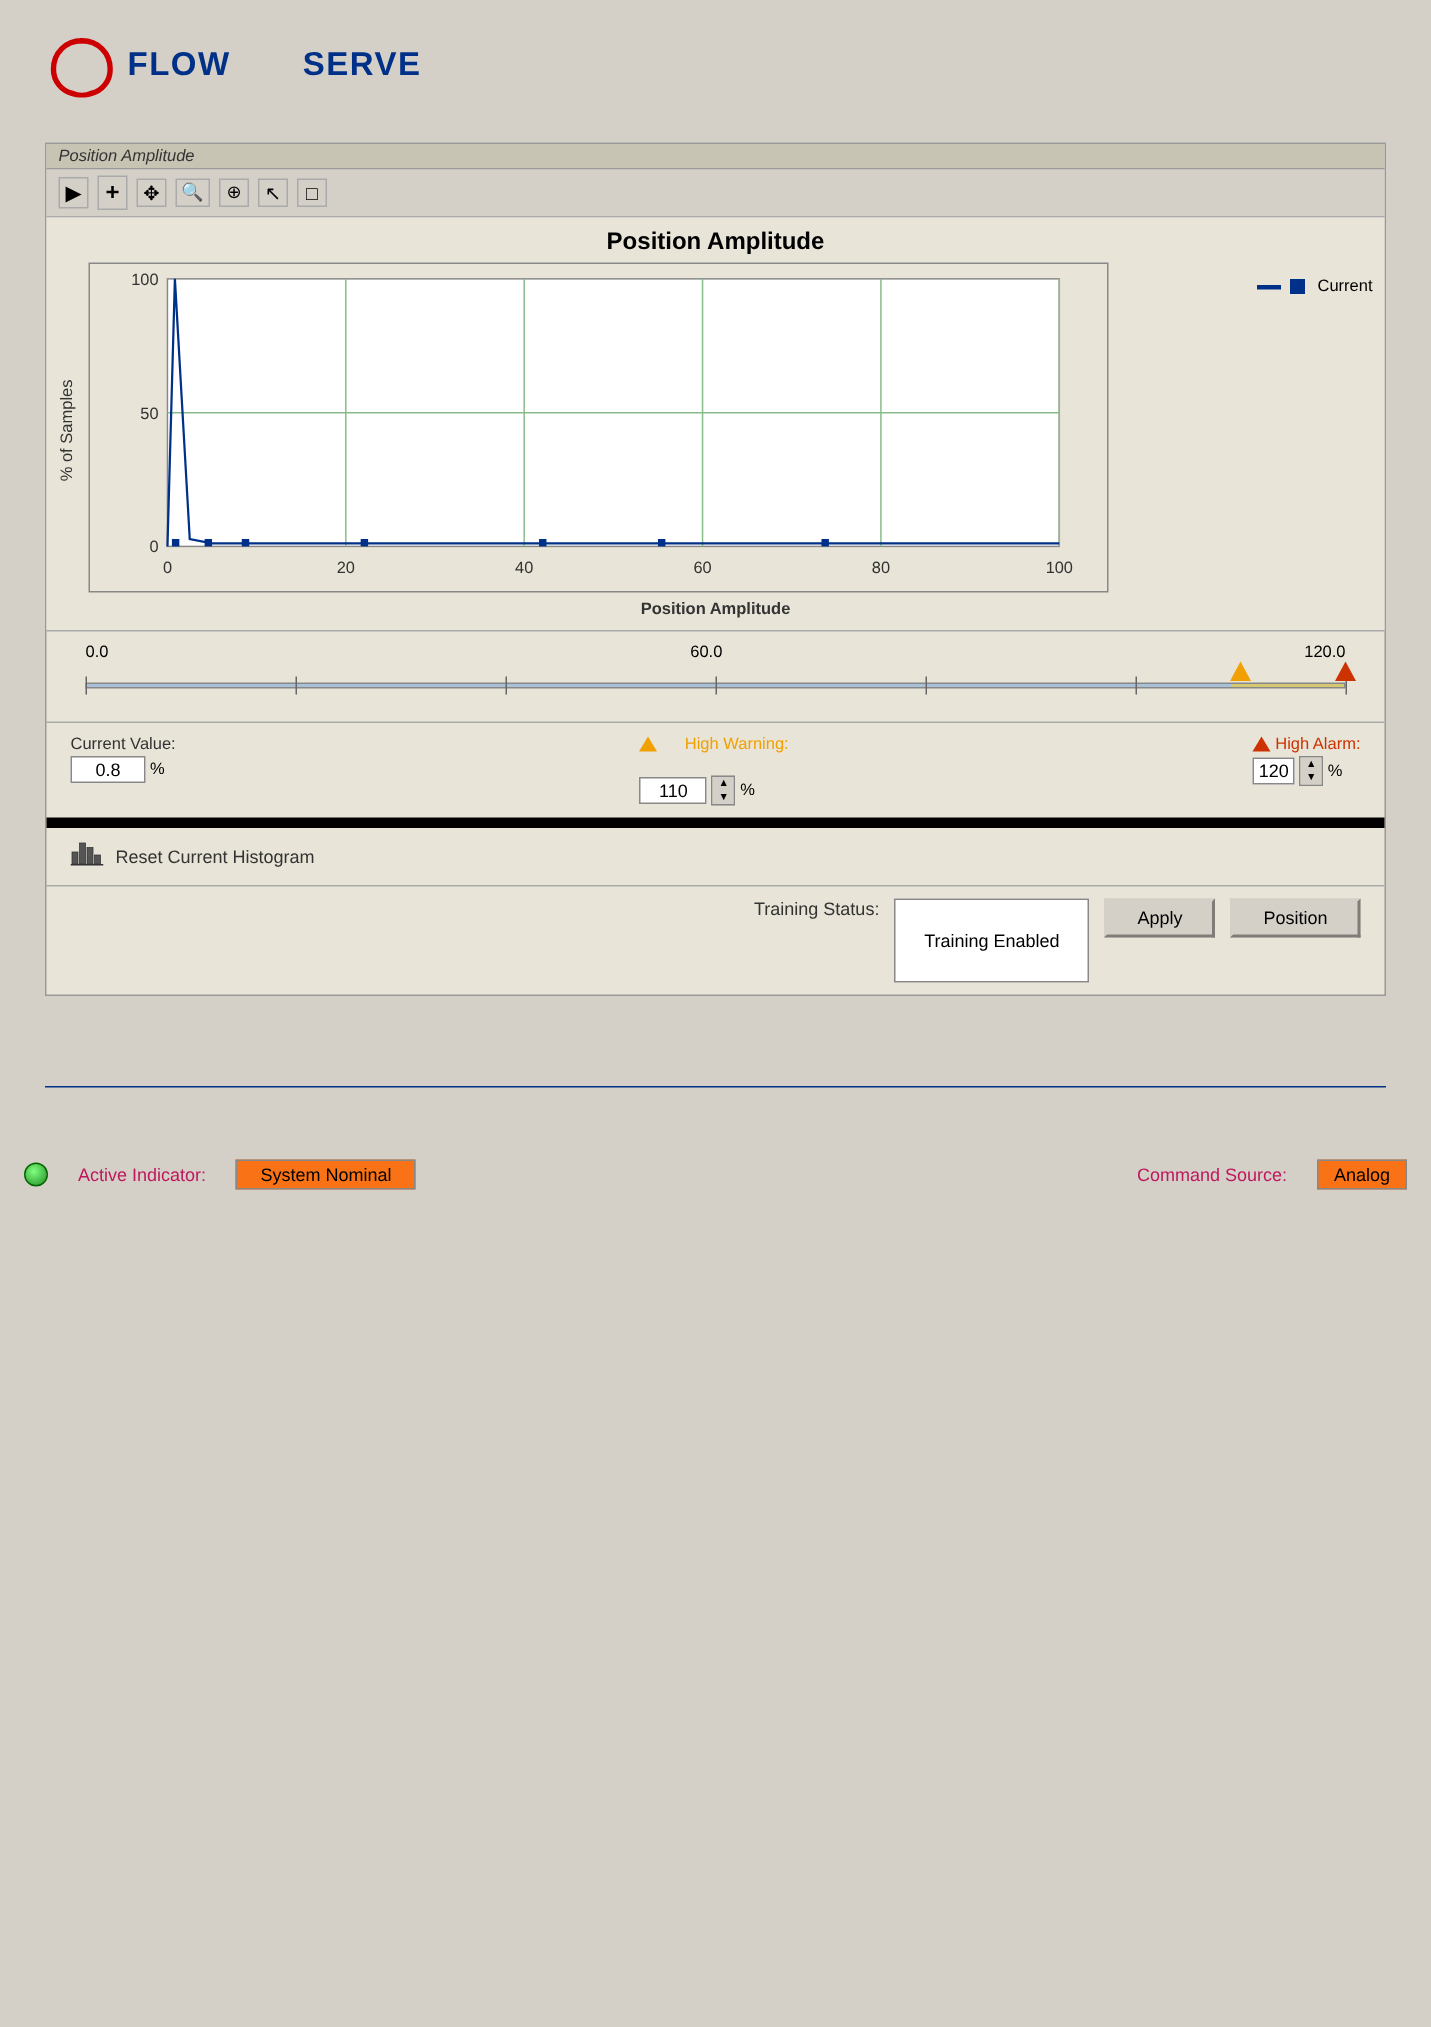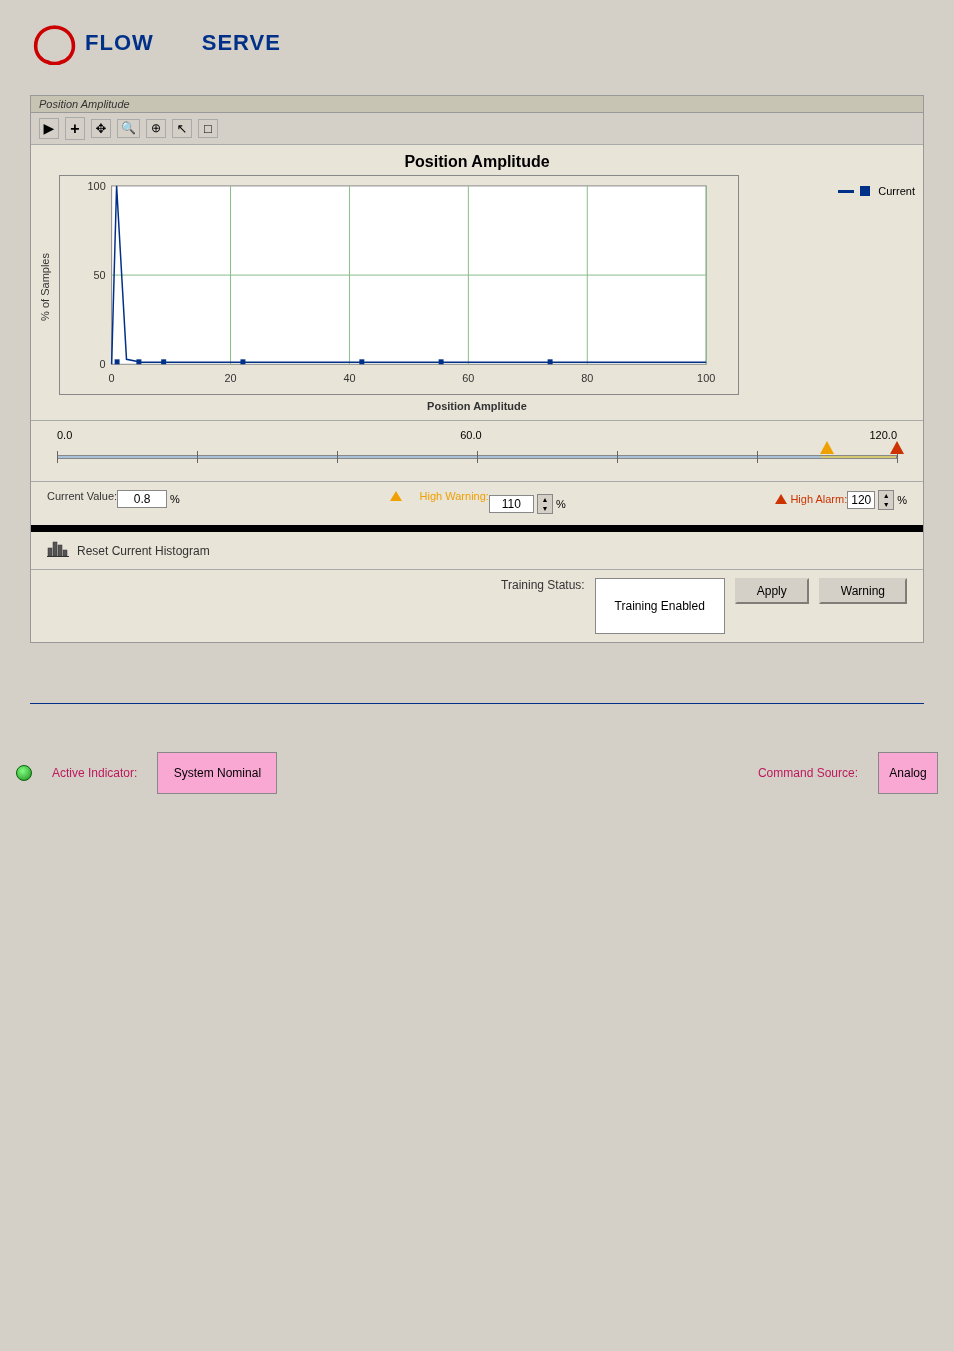--- a/index.html
+++ b/index.html
@@ -135,21 +135,21 @@
     
     .values-row {
       display: flex;
       align-items: flex-start;
       padding: 8px 16px;
       gap: 20px;
       border-top: 1px solid #aaa;
     }
     .value-group {
       display: flex;
-      flex-direction: row;
+      flex-direction: column;
     }
     .value-label {
       font-size: 11px;
       color: #333;
       margin-bottom: 2px;
     }
     .value-label-warning {
       color: #f0a000;
       font-size: 11px;
       margin-bottom: 15px;
@@ -263,22 +263,22 @@
       background: radial-gradient(circle at 40% 35%, #80ff80, #228B22);
       border: 1px solid #006600;
       flex-shrink: 0;
     }
     .status-field-label {
       font-size: 12px;
       color: #be185d;
     }
     .status-field-value {
       border: 1px solid #888;
-      background: #f9a8d4;
-      padding: 13px 6px;
+      background: #f97316;
+      padding: 2px 6px;
       font-size: 12px;
       min-width: 120px;
       text-align: center;
     }
 
     
     .separator-line {
       border: none;
       border-top: 1px solid #003087;
       margin: 30px 30px 10px 30px;
@@ -453,21 +453,21 @@
           <line x1="0" y1="18.5" x2="22" y2="18.5" stroke="#333" stroke-width="1"></line>
         </svg>
       </span>
       <span class="reset-label">Reset Current Histogram</span>
     </div>
 
     <div class="training-row">
       <span class="training-status-label">Training Status:</span>
       <div class="training-status-value">Training Enabled</div>
       <button class="action-btn">Apply</button>
-      <button class="action-btn">Warning</button>
+      <button class="action-btn">Position</button>
     </div>
 
   </div>
 
 </div>
 
 <hr class="separator-line">
 
 <div class="status-bar">
   <div class="status-indicator-green"></div>

